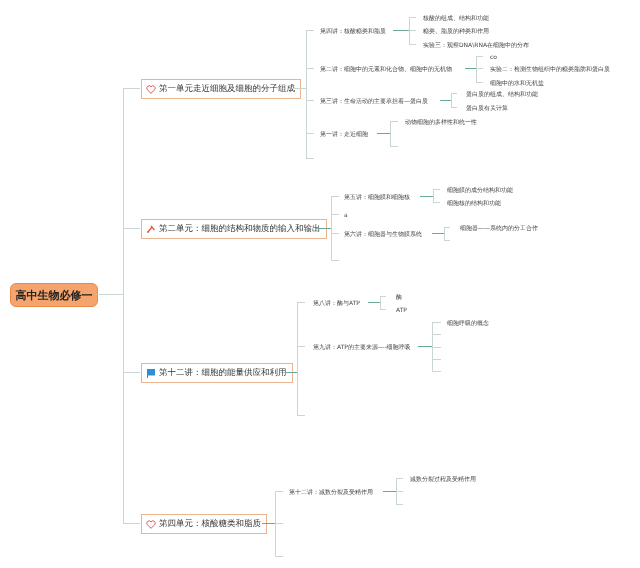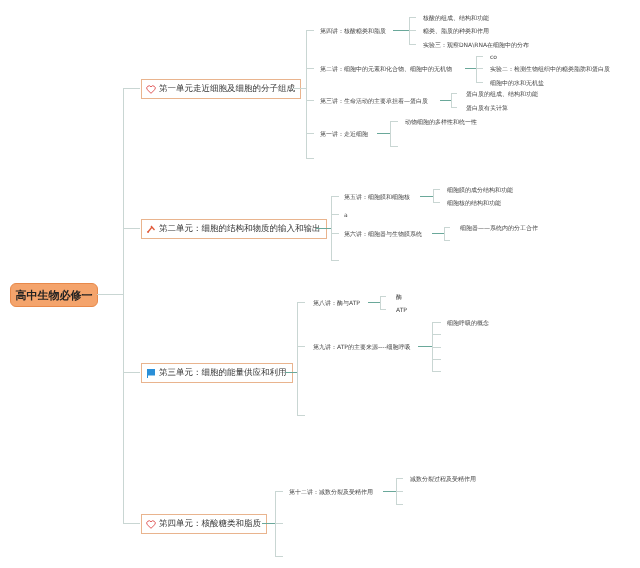--- a/index.html
+++ b/index.html
@@ -116,21 +116,21 @@
 <div class="line" style="left:444px;top:240px;width:6px;height:1px;"></div>
 <div class="leaf" style="left:460px;top:224px;">细胞器——系统内的分工合作</div>
 
 <div class="unit" style="left:141px;top:363px;">
   <span class="ic">
     <svg width="10" height="10" viewBox="0 0 10 10">
         <rect x="1" y="1" width="8" height="6.5" fill="#2a8fd8"></rect>
         <rect x="1" y="1" width="1" height="9" fill="#2a8fd8"></rect>
       </svg>
   </span>
-  <span>第三单元：细胞的能量供应和利用</span>
+  <span>第十二讲：细胞的能量供应和利用</span>
 </div>
 <div class="line g" style="left:285px;top:372px;width:12px;height:1px;"></div>
 <div class="line" style="left:297px;top:302px;width:1px;height:113px;"></div>
 <div class="line" style="left:297px;top:302px;width:8px;height:1px;"></div>
 <div class="line" style="left:297px;top:346px;width:8px;height:1px;"></div>
 <div class="line" style="left:297px;top:415px;width:8px;height:1px;"></div>
 
 <div class="lect" style="left:313px;top:299px;">第八讲：酶与ATP</div>
 <div class="line g" style="left:368px;top:302px;width:12px;height:1px;"></div>
 <div class="line" style="left:380px;top:296px;width:1px;height:13px;"></div>

